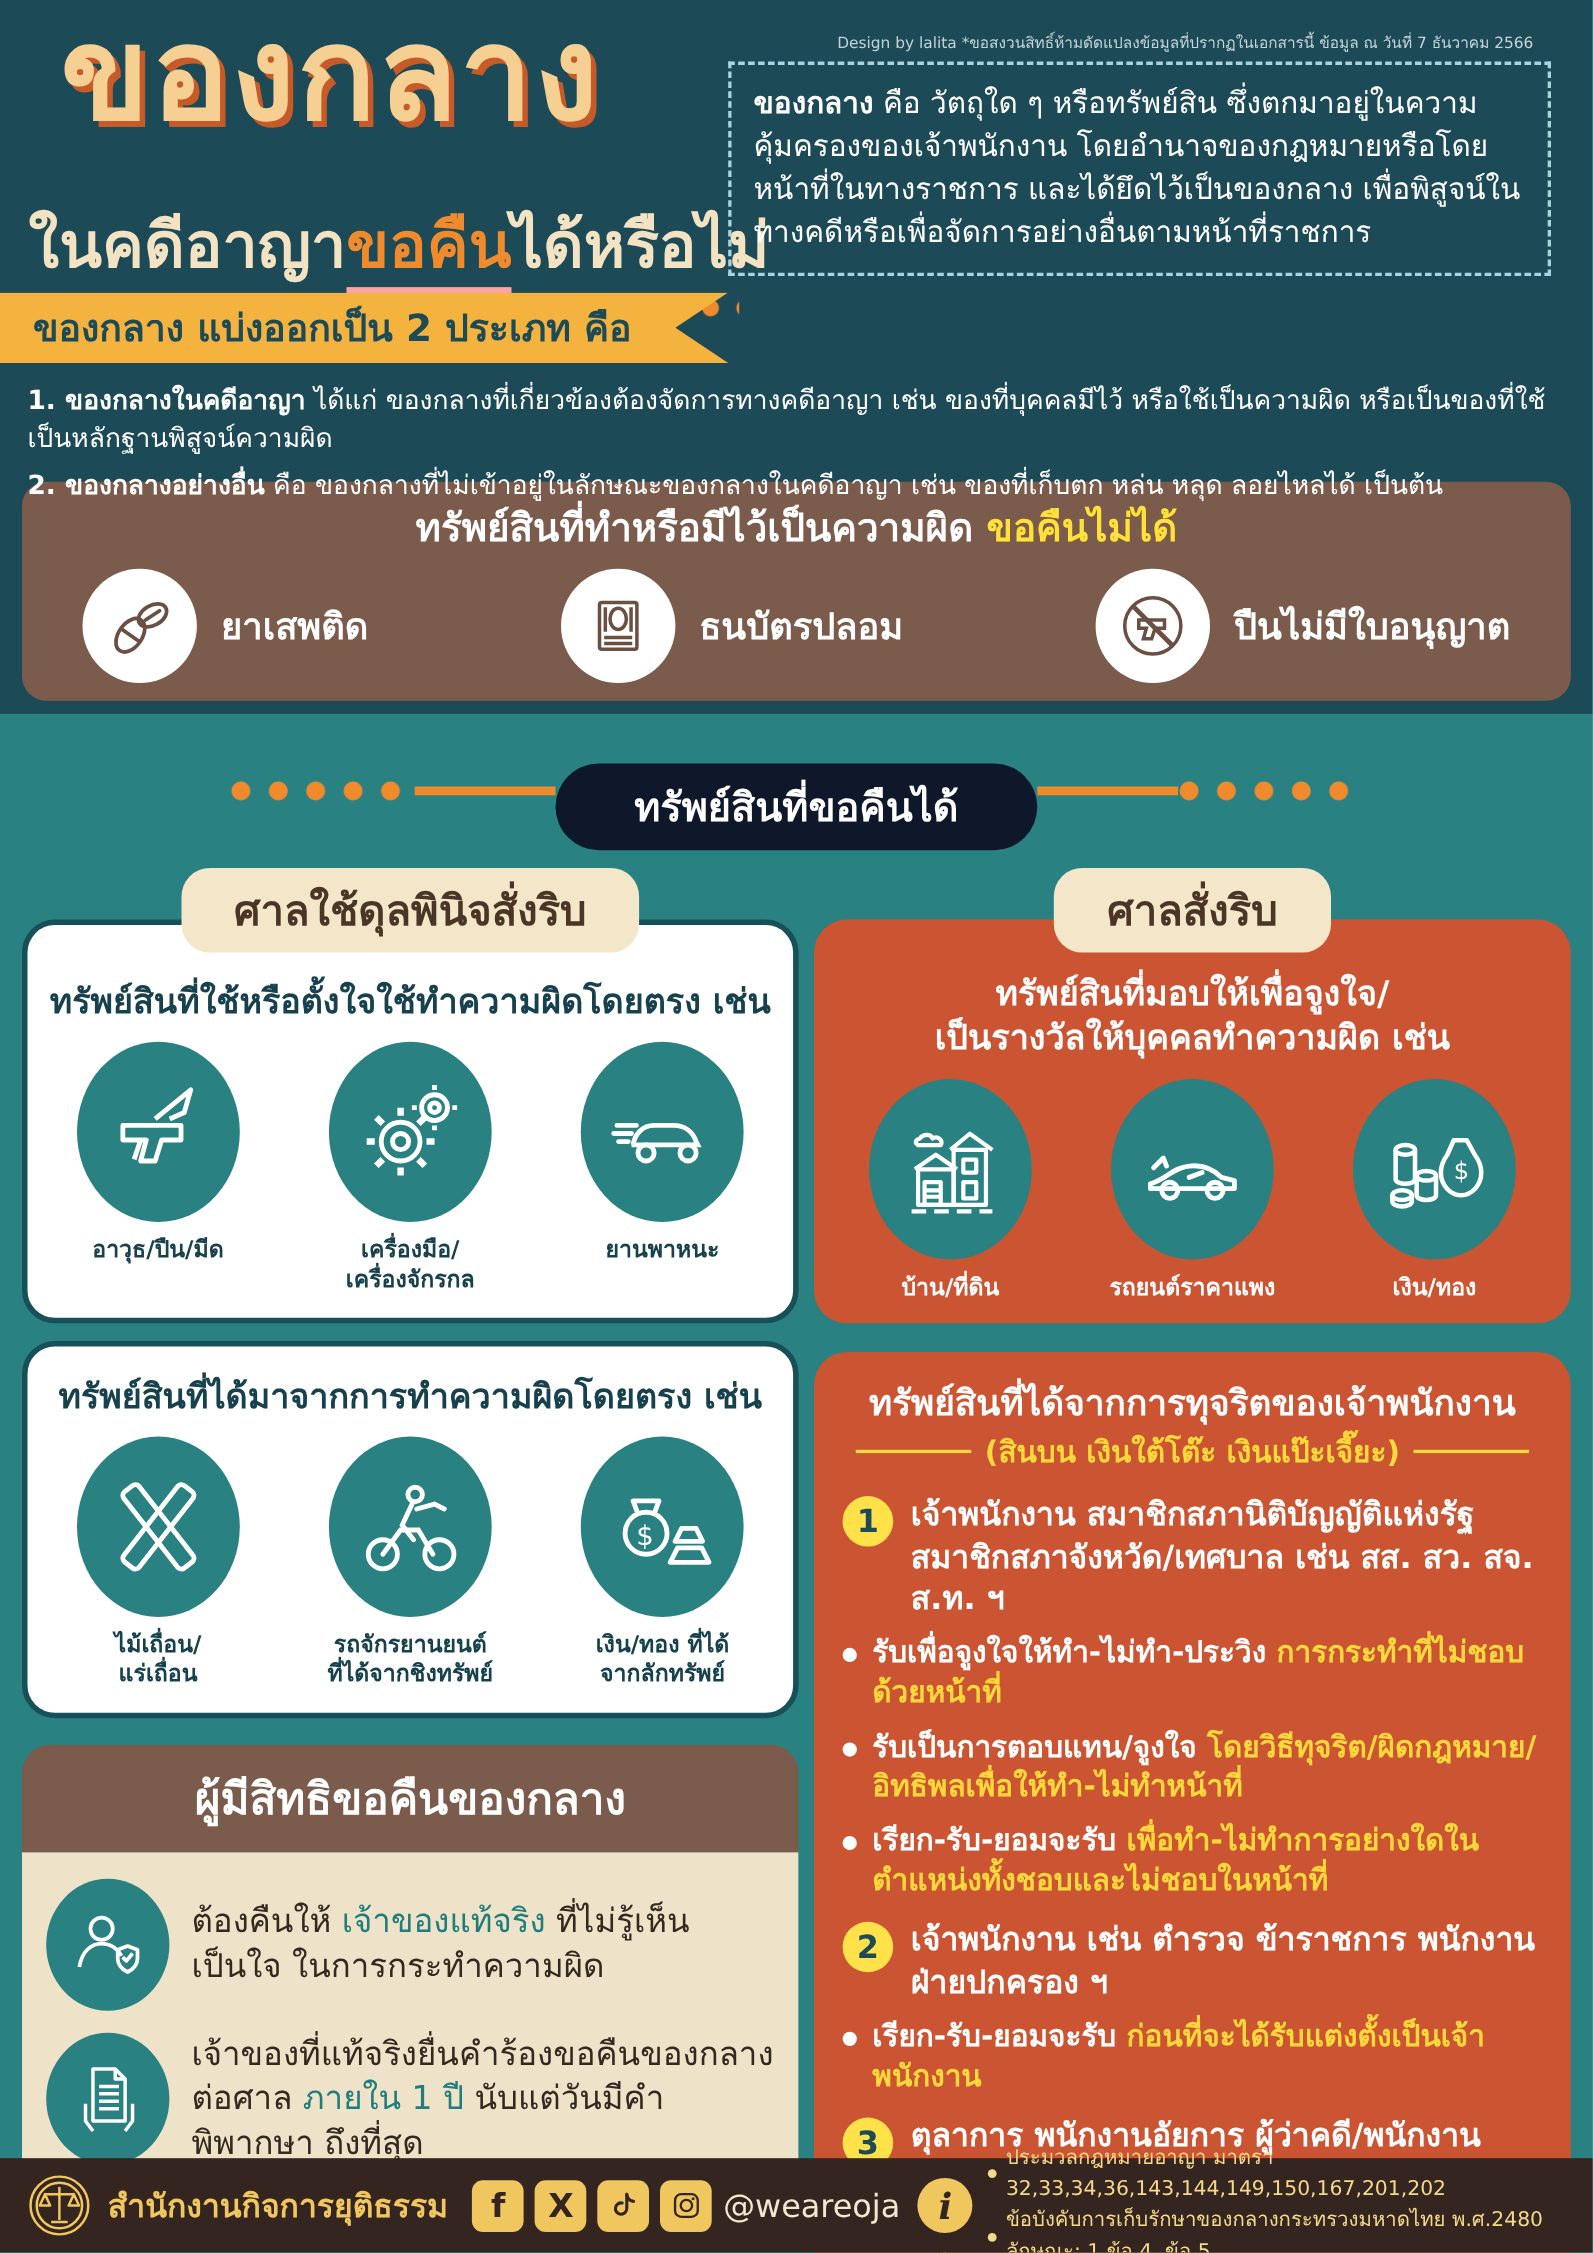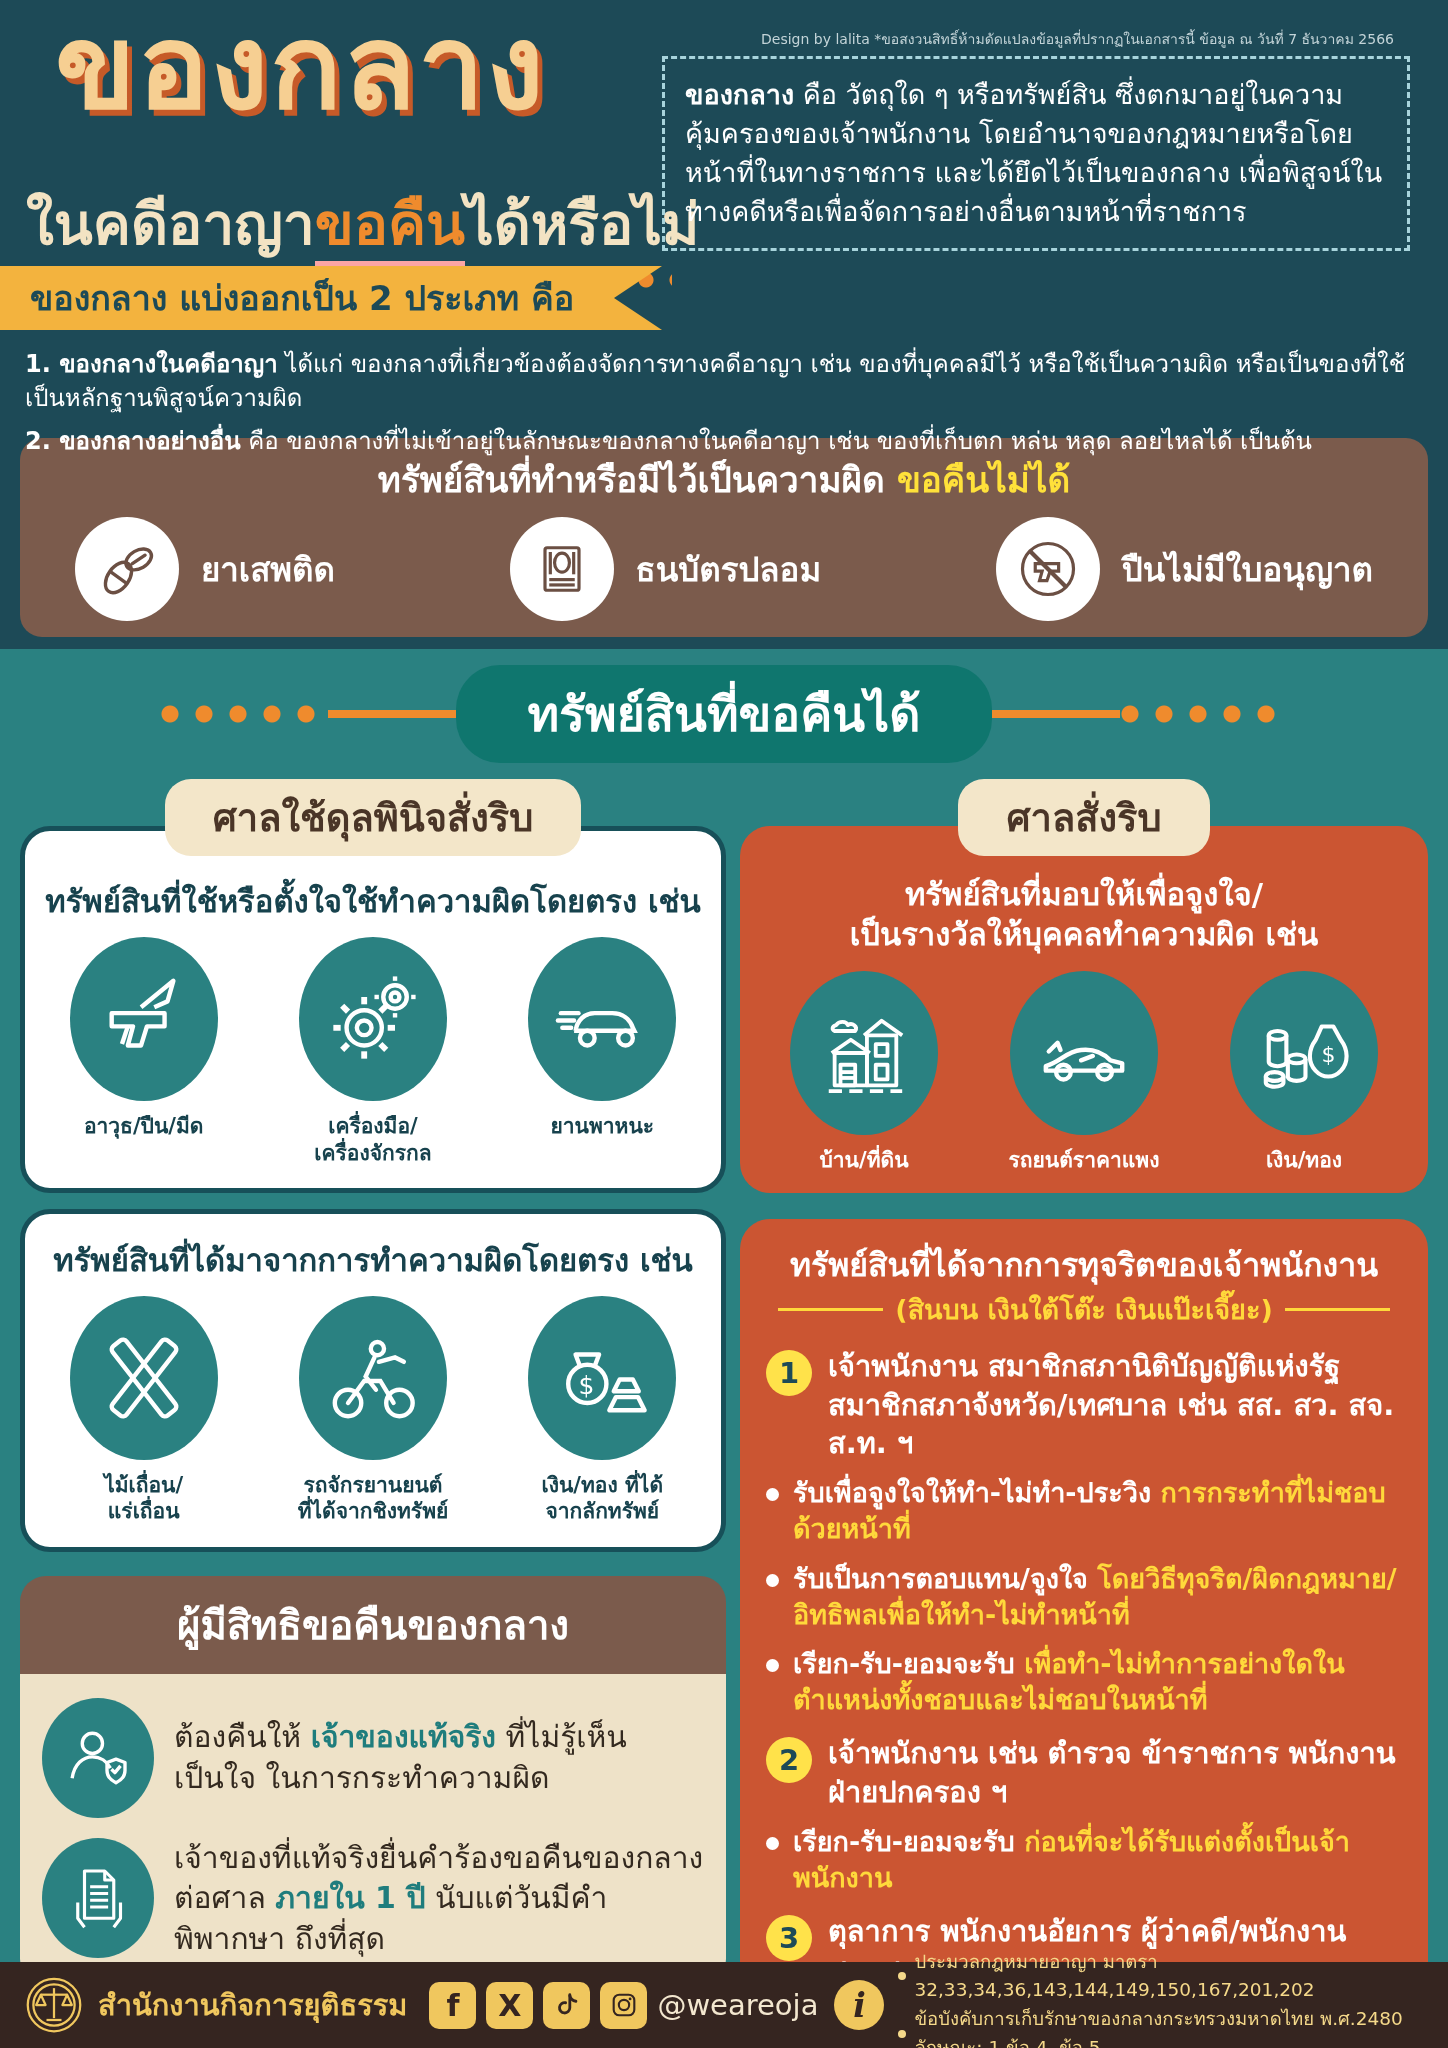--- a/index.html
+++ b/index.html
@@ -35,21 +35,21 @@
   .nonret-item { display:flex; align-items:center; }
   .wcircle { width:104px; height:104px; background:#ffffff; border-radius:50%; display:flex; align-items:center; justify-content:center; color:#6b4f43; flex-shrink:0; }
   .wcircle svg { width:68px; height:68px; }
   .nonret-lbl { font-size:33px; font-weight:bold; color:#ffffff; margin-left:22px; }
 
   
   .main-teal { background:#2a8181; padding:16px 20px 10px; }
   .banner-row { display:flex; align-items:center; justify-content:center; margin-bottom:16px; }
   .dotline { width:168px; height:20px; background-image:radial-gradient(circle at 10px 10px,#ef8b2d 8px,transparent 9px); background-size:34px 20px; background-repeat:repeat-x; }
   .solidline { width:128px; height:8px; background:#ef8b2d; }
-  .banner-pill { background:#0f766e; color:#ffffff; font-size:48px; font-weight:bold; padding:11px 72px; border-radius:44px; white-space:nowrap; }
+  .banner-pill { background:#0f172a; color:#ffffff; font-size:36px; font-weight:bold; padding:11px 72px; border-radius:44px; white-space:nowrap;margin-top:29px; }
   .columns { display:flex; gap:14px; align-items:flex-start; }
   .col-left { width:706px; flex-shrink:0; }
   .col-right { flex:1; }
 
   .pill-header { width:fit-content; margin:0 auto -30px; position:relative; z-index:2; background:#f3e6c9;
        color:#4a3527; font-size:38px; font-weight:bold; padding:8px 48px; border-radius:26px; }
   .orange-box { background:#ffffff; border:5px solid #175059; border-radius:30px; padding:50px 4px 22px; }
   .orange-box.second { margin-top:16px; padding-top:26px; }
   .box-heading { text-align:center; font-size:31px; font-weight:bold; color:#17424d; line-height:1.3; margin-bottom:16px; white-space:pre-line; }
   .box-heading.white { color:#ffffff; }
@@ -61,21 +61,21 @@
   .oval.small svg { width:72px; height:72px; }
   .icon-lbl { font-size:21px; font-weight:bold; color:#17424d; line-height:1.25; white-space:pre-line; }
   .icon-lbl.white { color:#ffffff; }
 
   .rights-card { margin-top:24px; border-radius:26px; overflow:hidden; }
   .rights-header { background:#7b5b4c; color:#ffffff; text-align:center; font-size:40px; font-weight:bold; padding:17px 0; }
   .rights-body { background:#eee2c8; padding:24px 22px 26px; }
   .rights-item { display:flex; gap:20px; align-items:center; margin-bottom:20px; }
   .rights-item:last-child { margin-bottom:0; }
   .rights-text { font-size:30px; color:#33291f; line-height:1.35; }
-  .rights-text .teal { color:#1f7d7d; font-weight:bold; }
+  .rights-text .teal { color:#1f7d7d; font-weight:normal; }
 
   .red-box { background:#cb5532; border-radius:30px; padding:48px 14px 20px; }
   .red-box.tall { margin-top:26px; padding:26px 26px 24px; }
   .corr-title { text-align:center; color:#ffffff; font-size:32px; font-weight:bold; line-height:1.3; }
   .corr-sub { display:flex; align-items:center; color:#ffd93b; font-size:27px; font-weight:bold; margin:2px 0 10px; }
   .corr-sub::before,.corr-sub::after { content:""; flex:1; border-top:3px solid #ffd93b; margin:0 12px; }
   .entry { display:flex; gap:16px; align-items:flex-start; }
   .entry.num { margin:16px 0 10px; }
   .entry.bullet { margin:13px 0; gap:14px; }
   .numcircle { width:46px; height:46px; border-radius:50%; background:#ffe24a; color:#1d4a57; font-size:29px; font-weight:bold; display:flex; align-items:center; justify-content:center; flex-shrink:0; margin-top:3px; }

